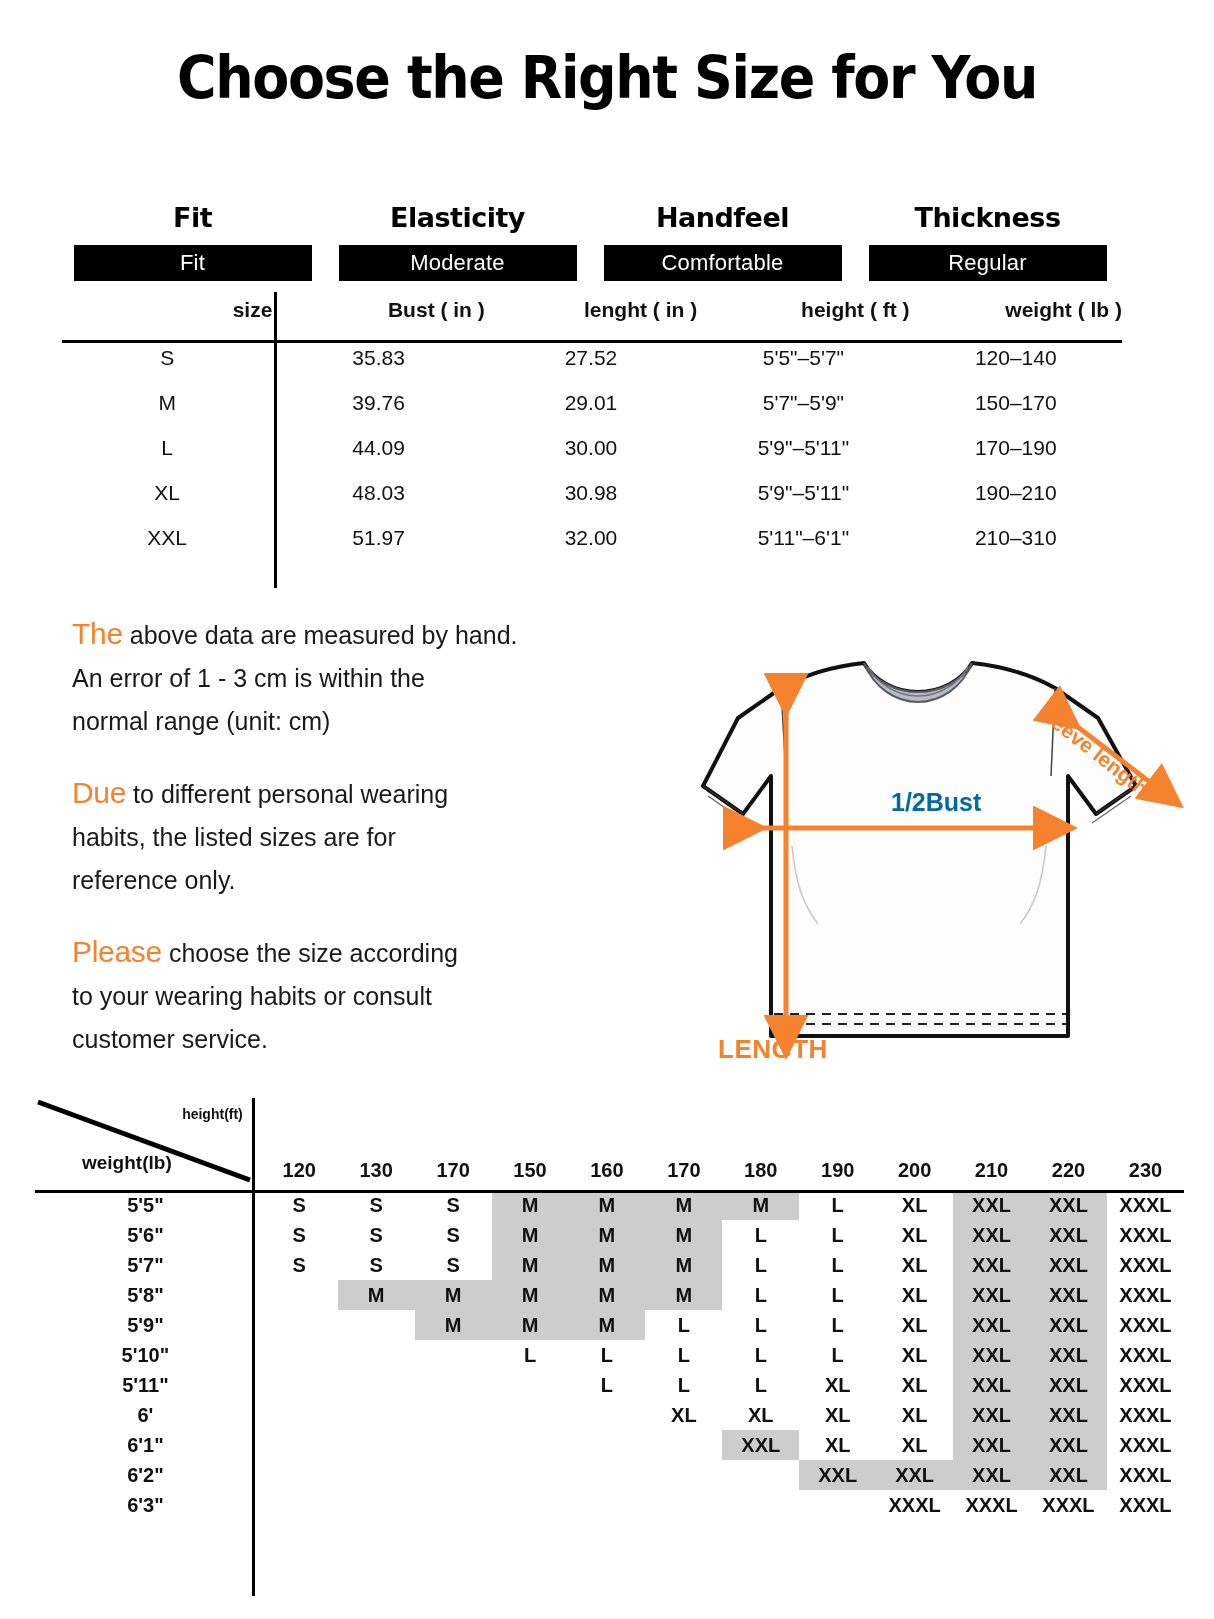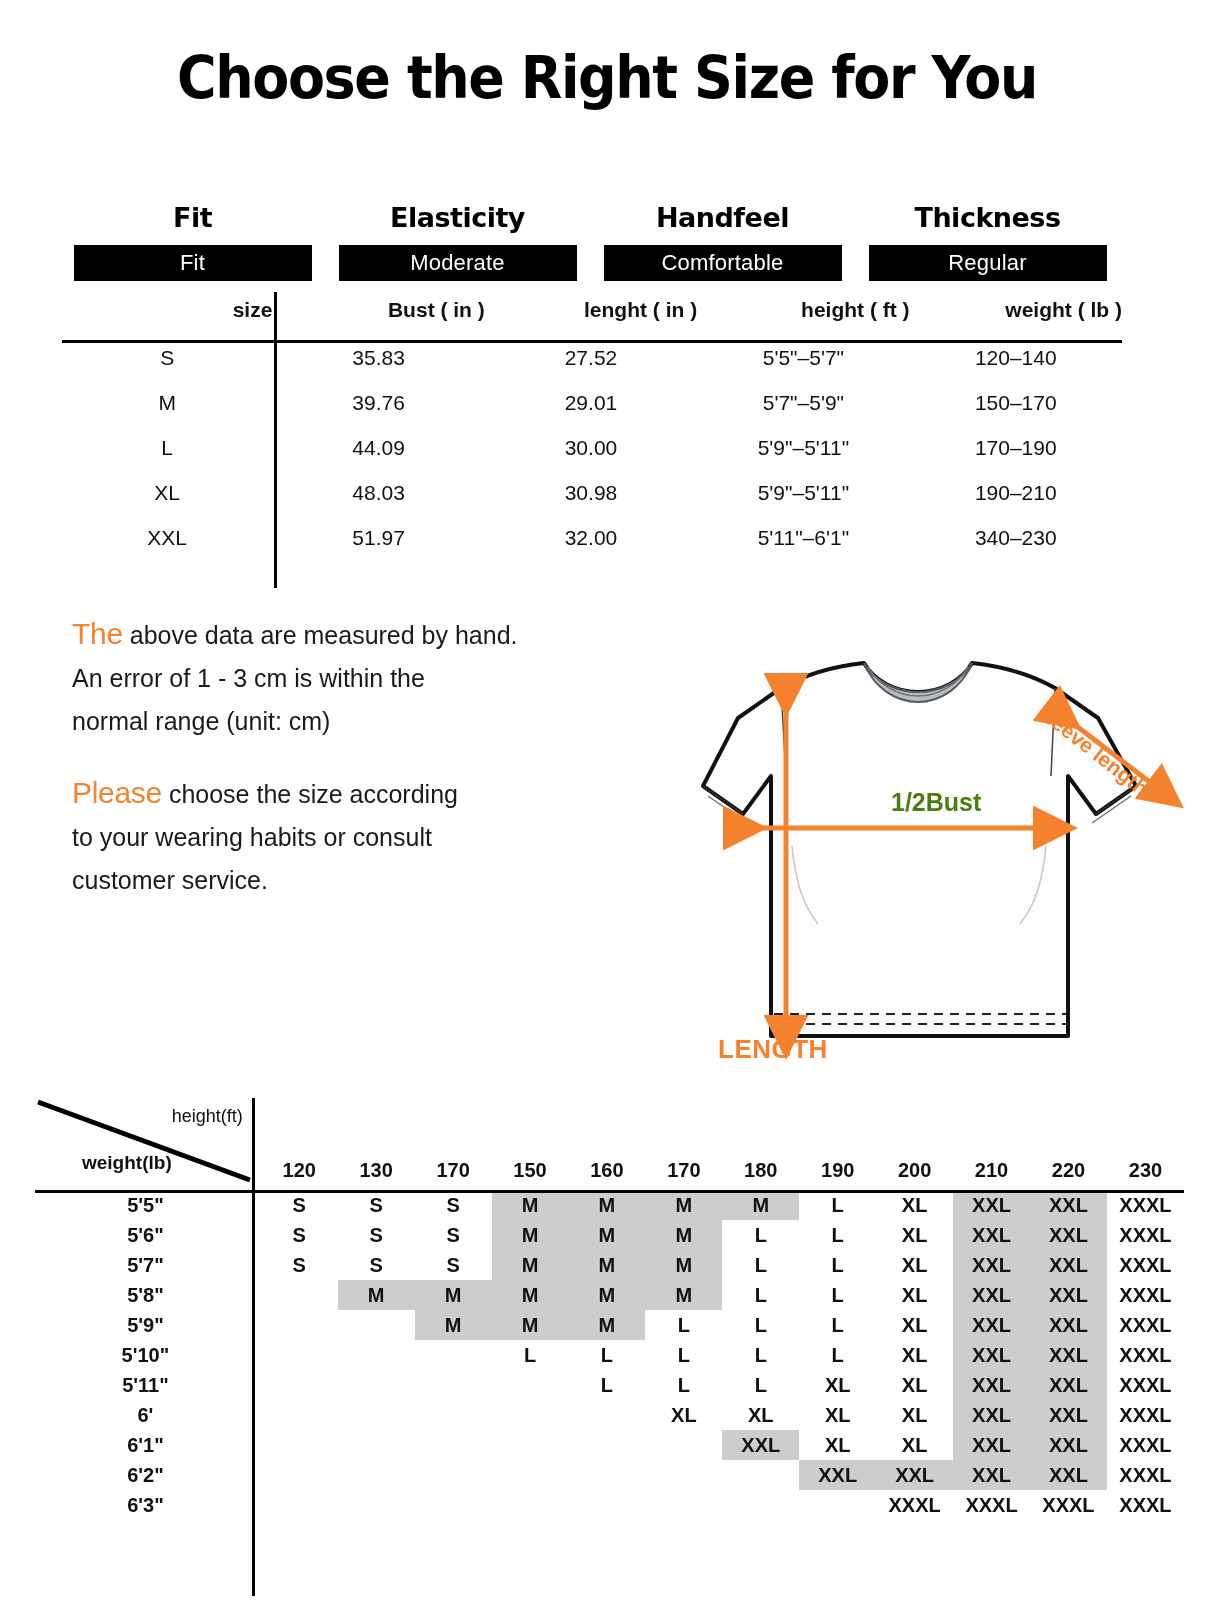--- a/index.html
+++ b/index.html
@@ -116,21 +116,21 @@
     padding: 0;
   }
   .mx .col-corner { width: 222px; }
   .mx .col-d { width: 74px; }
   .mx thead th { height: 92px; vertical-align: bottom; padding-bottom: 8px; }
   .corner {
     position: relative; height: 92px;
   }
   .corner .h-lbl {
     position: absolute; right: 18px; top: 16px;
-    font-size: 18px; font-weight: normal;
+    font-size: 14px; font-weight: bold;
   }
   .corner .w-lbl {
     position: absolute; left: 20px; bottom: 8px;
     font-size: 19px; font-weight: bold; margin-left: 32px;
   }
   .corner .diag {
     position: absolute; left: 6px; top: 8px;
     width: 216px; height: 84px;
   }
   .rowlabel { text-align: center; font-size: 20px; font-weight: bold; padding-right: 14px; }
@@ -210,37 +210,45 @@
           <td>48.03</td>
           <td>30.98</td>
           <td>5'9"–5'11"</td>
           <td>190–210</td>
         </tr>
         <tr>
           <td>XXL</td>
           <td>51.97</td>
           <td>32.00</td>
           <td>5'11"–6'1"</td>
-          <td>340–230</td>
+          <td>210–310</td>
         </tr>
       </tbody>
     </table>
   </div>
 
   <div class="notes">
     <div class="note">
       <div class="note-line">
         <span class="lead" style="color: rgb(244, 130, 46);">The</span>
         <span>above data are measured by hand.</span>
       </div>
       <div class="note-line">An error of 1 - 3 cm is within the</div>
       <div class="note-line">normal range (unit: cm)</div>
     </div>
     <div class="note">
       <div class="note-line">
+        <span class="lead" style="color: rgb(244, 130, 46);">Due</span>
+        <span>to different personal wearing</span>
+      </div>
+      <div class="note-line">habits, the listed sizes are for</div>
+      <div class="note-line">reference only.</div>
+    </div>
+    <div class="note">
+      <div class="note-line">
         <span class="lead" style="color: rgb(244, 130, 46);">Please</span>
         <span>choose the size according</span>
       </div>
       <div class="note-line">to your wearing habits or consult</div>
       <div class="note-line">customer service.</div>
     </div>
   </div>
 
   <div class="tee">
     <svg width="600" height="430" viewBox="0 0 600 430">
@@ -272,21 +280,21 @@
 
       <path d="M178,378 L470,378" fill="none" stroke="#222" stroke-width="2.2" stroke-dasharray="9 7"></path>
       <path d="M178,388 L470,388" fill="none" stroke="#222" stroke-width="2.2" stroke-dasharray="9 7"></path>
 
       <line x1="190" y1="62" x2="190" y2="404" stroke="#F4822E" stroke-width="5" marker-start="url(#ar)" marker-end="url(#ar)"></line>
 
       <line x1="152" y1="192" x2="462" y2="192" stroke="#F4822E" stroke-width="5" marker-start="url(#ar)" marker-end="url(#ar)"></line>
 
       <line x1="470" y1="82" x2="572" y2="160" stroke="#F4822E" stroke-width="5" marker-start="url(#ar)" marker-end="url(#ar)"></line>
     </svg>
-    <div class="tee-label lbl-bust" style="color:#4d7c0f">1/2Bust</div>
+    <div class="tee-label lbl-bust" style="color:#0369a1">1/2Bust</div>
     <div class="tee-label lbl-length" style="color:#F4822E">LENGTH</div>
     <div class="tee-label lbl-sleeve" style="color:#F4822E">sleeve length</div>
   </div>
 
   <div class="matrix">
     <div class="mx-vline"></div>
     <div class="mx-hline"></div>
     <table class="mx">
       <thead>
         <tr>

